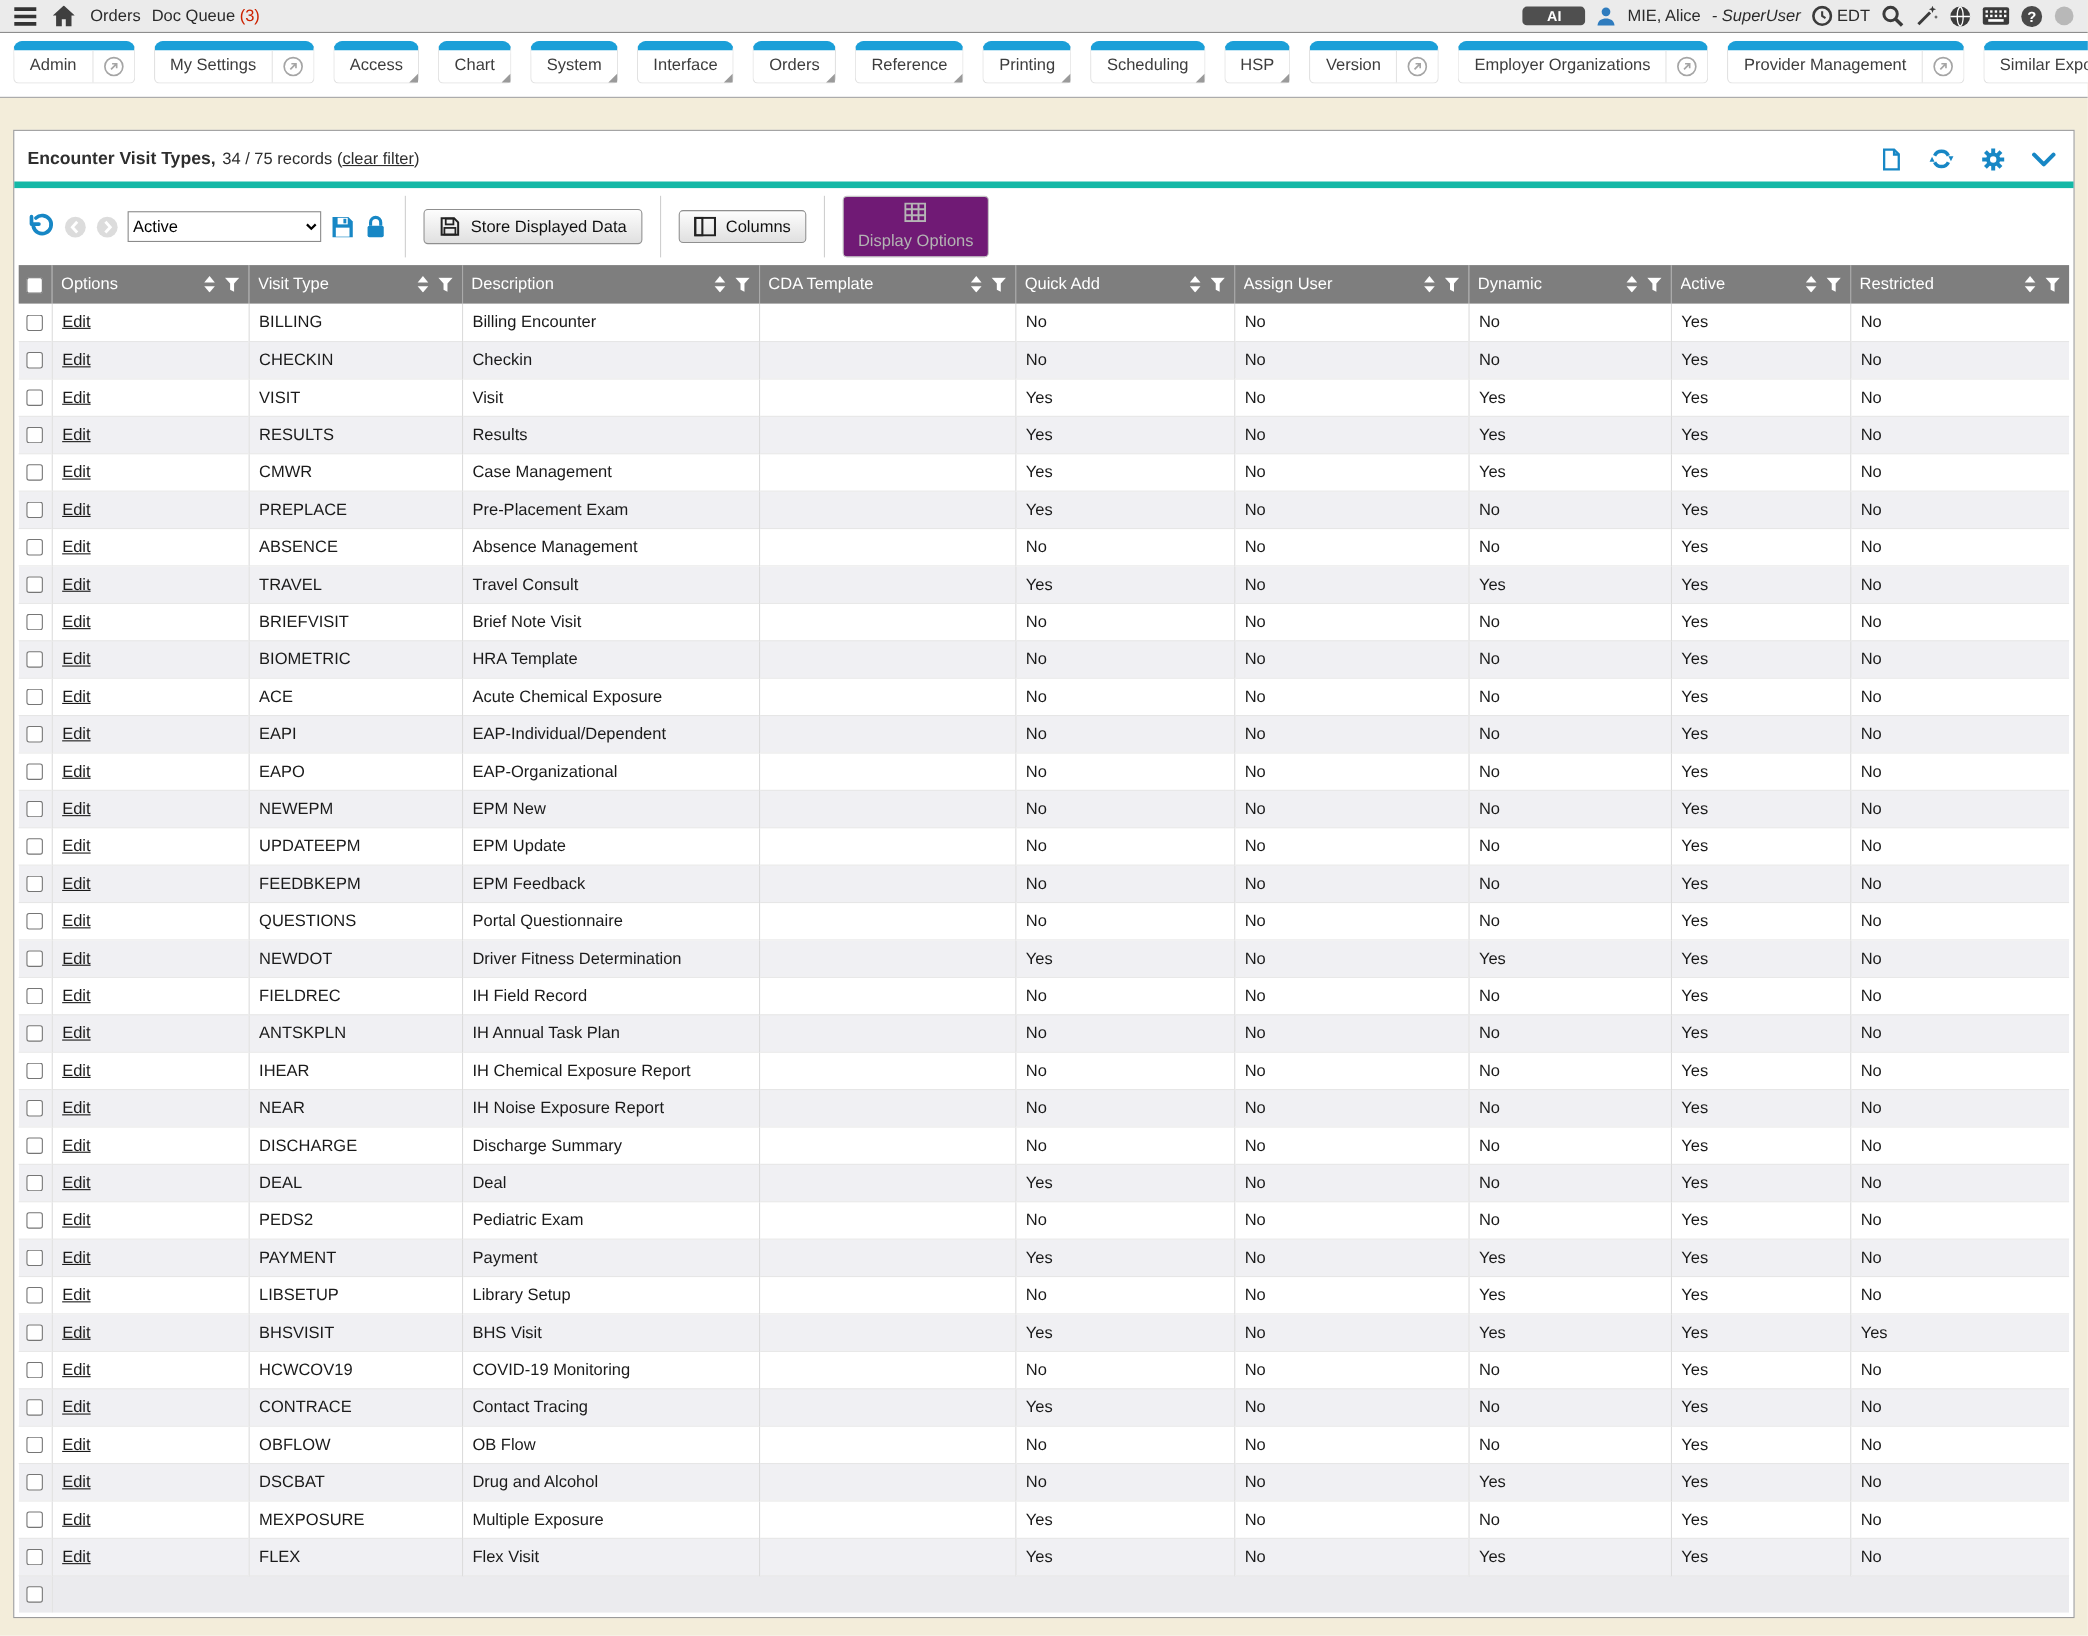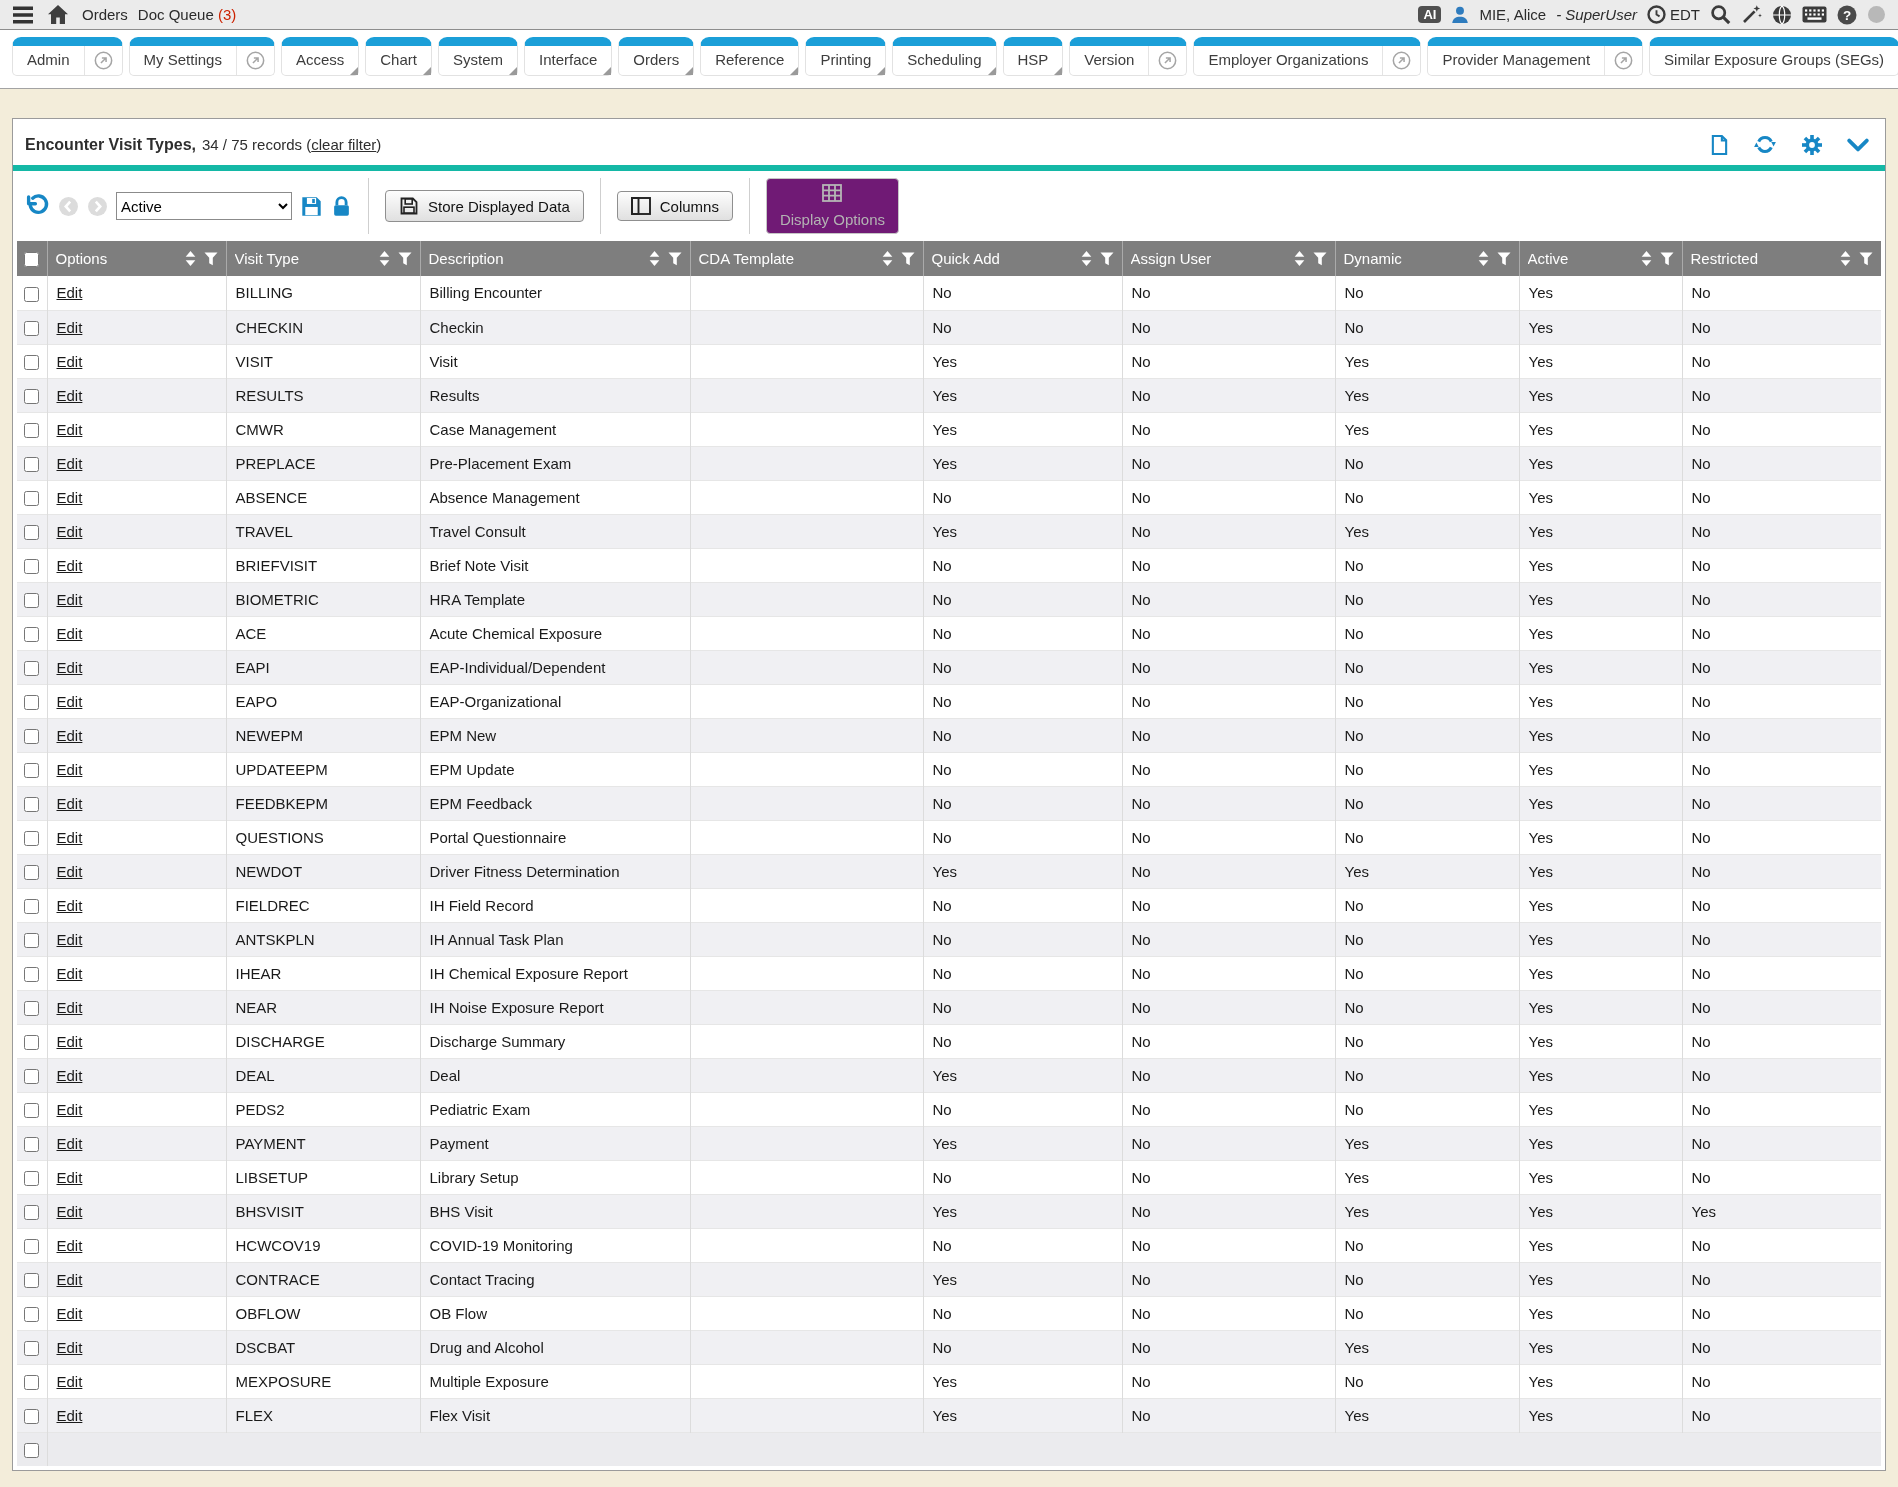--- a/index.html
+++ b/index.html
@@ -13,29 +13,29 @@
 
   
   .topbar {
     height:30px; background:#ebebeb; border-bottom:1px solid #8d8d8d;
     display:flex; align-items:center; padding:0 12px; gap:14px;
   }
   .crumb { font-size:15px; color:#2b2b2b; cursor:default; }
   .crumb .count { color:#cc2200; }
   .topbar-right { margin-left:auto; display:flex; align-items:center; gap:10px; }
   .ai-badge { background:#4f4f4f; color:#fff; font-weight:bold; font-size:13px;
-    padding:2px 5px; border-radius:4px; line-height:1; }
+    padding:2px 22px; border-radius:4px; line-height:1; }
   .user-name { font-size:15px; color:#2b2b2b; }
   .user-role { font-size:15px; color:#2b2b2b; font-style:italic; }
   .tz-group { display:flex; align-items:center; gap:4px; font-size:15px; color:#2b2b2b; }
 
   
   .tabbar {
     background:#fff; border-bottom:1px solid #a3a3a3;
-    padding:7px 12px 12px; display:flex; gap:6px; align-items:flex-start;
+    padding:7px 12px 12px; display:flex; gap:17px; align-items:flex-start;
   }
   .tab {
     position:relative; background:#fff;
     border:1px solid #e2e2e2; border-top:9px solid #1b9fd8;
     border-radius:9px 9px 5px 5px;
     display:flex; align-items:stretch; cursor:pointer;
   }
   .tab-label { font-size:15px; color:#3d3d3d; padding:5px 14px 7px; white-space:nowrap; }
   .tab-openwrap { border-left:1px solid #e4e4e4; display:flex; align-items:center; padding:0 9px; }
   .tab-fold {

